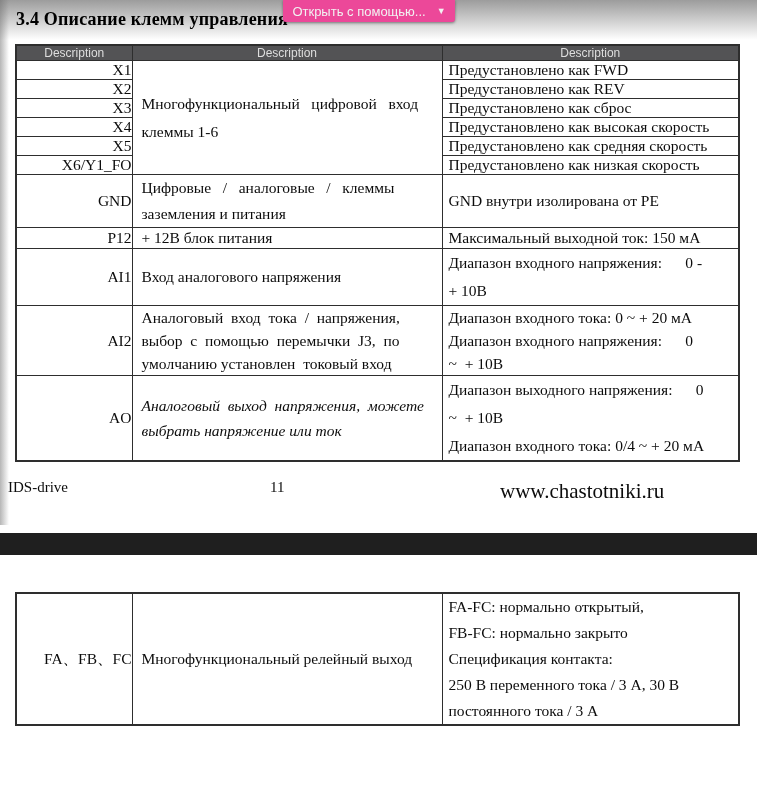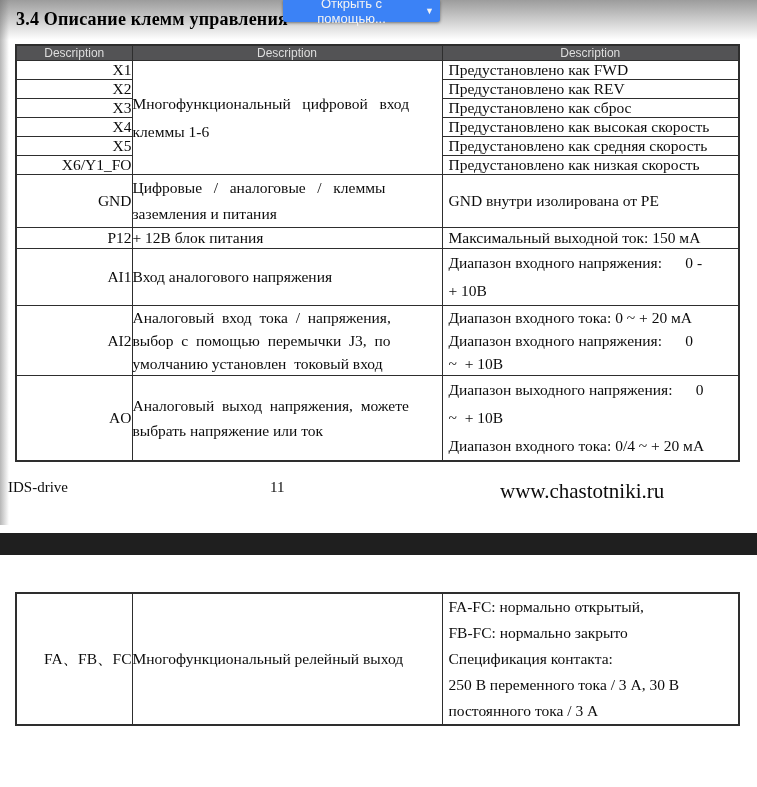--- a/index.html
+++ b/index.html
@@ -13,44 +13,44 @@
   }
   .left-shadow {
     position:absolute; left:0; top:0; width:9px; height:525px;
     background:linear-gradient(to right, rgba(110,110,110,.5), rgba(255,255,255,0)); pointer-events:none;
   }
   .doc-title {
     position:absolute; left:16px; top:9px; margin:0;
     font-size:18px; font-weight:bold; color:#000; letter-spacing:.2px; z-index:1;
   }
   .open-with {
-    position:absolute; left:283px; top:0; width:157px; height:22px; z-index:5;
-    background:#3b82f6; color:#f2f2f2; border:none; border-radius:0 0 3px 3px;
+    position:absolute; left:283px; top:0; width:172px; height:22px; z-index:5;
+    background:#ec4899; color:#f2f2f2; border:none; border-radius:0 0 3px 3px;
     font-family:"Liberation Sans", sans-serif; font-size:13px;
     display:flex; align-items:center; justify-content:center; gap:11px;
     box-shadow:0 1px 3px rgba(0,0,0,.45); cursor:pointer;
   }
   .open-with .caret { font-size:9px; line-height:1; margin-top:1px; }
 
   table { border-collapse:collapse; table-layout:fixed; position:absolute; left:15px; width:723px; background:#fff; }
   .t1 { top:44px; }
   .t2 { top:592px; }
   td, th { border:1px solid #2e2e2e; padding:0; vertical-align:middle; }
   .t1, .t2 { border:2px solid #2e2e2e; }
   th {
     background:#535355; color:#dedede; font-weight:normal;
     font-family:"Liberation Sans", sans-serif; font-size:12px; height:13px;margin-top:37px;
   }
   td { font-size:15.5px; }
   td.term { text-align:right; }
-  td.desc { padding-right:4px; }
+  td.desc { padding-left:9px; padding-right:4px; }
   td.spec { padding-left:6px; padding-right:4px; }
   .pre { white-space:pre-wrap; }
   .lh23 { line-height:23px; }
-  .lh25 { line-height:25px; }
+  .lh25 { line-height:25px;font-style:italic; }
   .lh26 { line-height:26px; }
   .lh28 { line-height:28px; }
   tr.hdr  { height:13px; }
   tr.xrow { height:18px; }
   tr.gnd  { height:52px; }
   tr.p12  { height:21px; }
   tr.ai1  { height:50px; }
   tr.ai2  { height:70px; }
   tr.ao   { height:82px; }
   tr.relay{ height:128px; }

